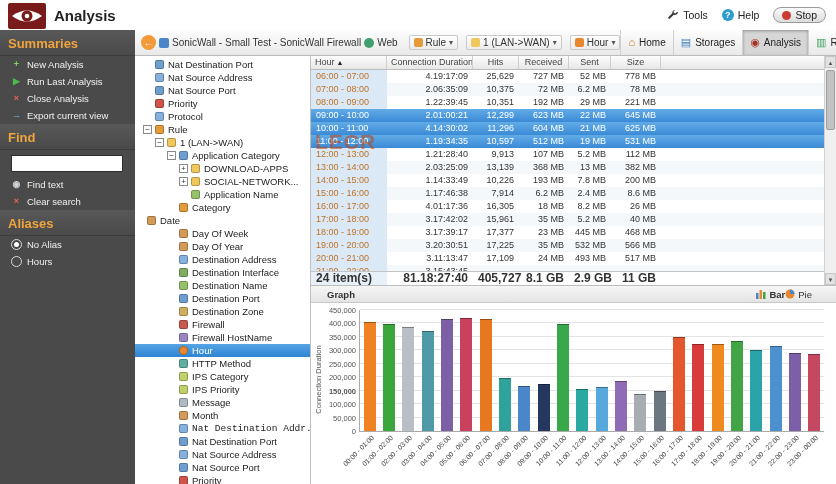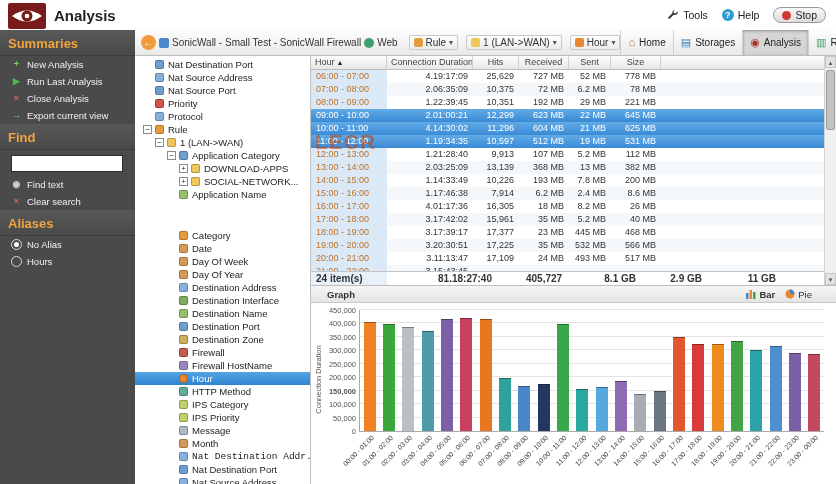--- a/index.html
+++ b/index.html
@@ -56,33 +56,33 @@
   .thead .hc{background:linear-gradient(#fdfdfd,#e7e7e7);border-right:1px solid #cfcfcf;border-bottom:1px solid #bdbdbd;font-size:9px;color:#444;line-height:13px;padding:0 4px;text-align:center;white-space:nowrap;overflow:hidden;cursor:pointer;}
   .thead .hc.first{text-align:left;}
   .sortglyph{font-size:7px;margin-left:2px;color:#222;}
   .tbody{height:201px;overflow:hidden;}
   .trowt{height:13px;line-height:13px;font-size:9px;}
   .trowt .c{padding:0 5px;text-align:right;white-space:nowrap;overflow:hidden;color:#333;}
   .trowt .c.hourcell{background:#dbe9f6;color:#bf7226;text-align:left;padding-left:5px;}
   .trowt.odd .c:not(.hourcell){background:#f5f8fb;}
   .trowt.sel .c{background:linear-gradient(#61abe6,#3b8ad6) !important;color:#fff;}
   .trowt.sel .c.hourcell{color:#fff;}
-  .tfoot{height:14px;line-height:13px;font-size:10px;font-weight:bold;border-top:1px solid #c4c4c4;background:#fff;gap:24px;}
+  .tfoot{height:14px;line-height:13px;font-size:12px;font-weight:bold;border-top:1px solid #c4c4c4;background:#fff;}
   .tfoot .c{padding:0 5px;text-align:right;white-space:nowrap;}
   .tfoot .c.hourcell{background:#e8f0f9;text-align:left;}
   .vscroll{position:absolute;top:0;right:0;width:12px;height:229px;background:#f0f0f0;border-left:1px solid #d0d0d0;box-sizing:border-box;}
   .varrow{height:12px;font-size:6px;color:#555;text-align:center;line-height:12px;background:#e2e2e2;border:1px solid #c6c6c6;box-sizing:border-box;cursor:pointer;}
   .varrow.bottom{position:absolute;bottom:0;left:0;right:0;}
   .vthumb{position:absolute;top:14px;left:1px;right:1px;height:58px;background:#c2c2c2;border:1px solid #9e9e9e;border-radius:2px;cursor:grab;}
 
   
   .graphpanel{position:absolute;top:229px;left:0;right:0;bottom:0;border-top:1px solid #bdbdbd;background:#fff;}
   .graphhead{height:16px;background:linear-gradient(#f6f6f6,#e4e4e4);border-bottom:1px solid #c8c8c8;display:flex;align-items:center;padding:0 16px;}
   .gtitle{font-weight:bold;font-size:9.5px;color:#333;}
-  .gmodes{margin-left:auto;display:flex;align-items:center;gap:10px;padding-right:8px;}
+  .gmodes{margin-left:auto;display:flex;align-items:center;padding-right:8px;}
   .gmode{display:flex;align-items:center;gap:3px;font-size:9.5px;color:#333;cursor:pointer;}
   .gmode.on{font-weight:bold;}
   .chart{position:absolute;top:16px;left:0;right:0;bottom:0;}
   .ylabel{position:absolute;left:-1px;top:40%;transform:rotate(-90deg);transform-origin:center;font-size:7.5px;color:#555;white-space:nowrap;width:80px;text-align:center;margin-left:-32px;}
   .plot{position:absolute;left:48px;right:12px;top:8px;bottom:52px;border-left:1px solid #aaa;border-bottom:1px solid #aaa;}
   .grid{position:absolute;left:0;right:0;height:1px;background:#e3e3e3;}
   .ytick{position:absolute;right:calc(100% + 4px);transform:translateY(50%);font-size:7.5px;color:#555;white-space:nowrap;}
   .slots{position:absolute;left:0;right:0;top:0;bottom:0;display:flex;}
   .slot{flex:1;position:relative;display:flex;align-items:flex-end;justify-content:center;height:100%;}
   .bar{width:62%;border-top:1px solid rgba(0,0,0,.35);box-sizing:border-box;}
@@ -246,31 +246,31 @@
       <div class="trow" style="padding-left: 44px;">
         <span class="exp">+</span>
         <span class="ticon" style="background: rgb(240, 199, 90);"></span>
         <span>DOWNLOAD-APPS</span>
       </div>
       <div class="trow" style="padding-left: 44px;">
         <span class="exp">+</span>
         <span class="ticon" style="background: rgb(240, 199, 90);"></span>
         <span>SOCIAL-NETWORK...</span>
       </div>
-      <div class="trow" style="padding-left: 32px;">
+      <div class="trow" style="padding-left: 44px;">
         <span class="exp-sp"></span>
         <span class="ticon" style="background: rgb(151, 192, 107);"></span>
         <span>Application Name</span>
       </div>
-      <div class="trow" style="padding-left: 32px; margin-top: 28px;">
+      <div class="trow" style="padding-left: 32px;">
         <span class="exp-sp"></span>
         <span class="ticon" style="background: rgb(227, 155, 59);"></span>
         <span>Category</span>
       </div>
-      <div class="trow" style="padding-left: 32px;">
+      <div class="trow" style="">
         <span class="exp-sp"></span>
         <span class="ticon" style="background: rgb(212, 154, 87);"></span>
         <span>Date</span>
       </div>
       <div class="trow" style="padding-left: 32px;">
         <span class="exp-sp"></span>
         <span class="ticon" style="background: rgb(212, 154, 87);"></span>
         <span>Day Of Week</span>
       </div>
       <div class="trow" style="padding-left: 32px;">

